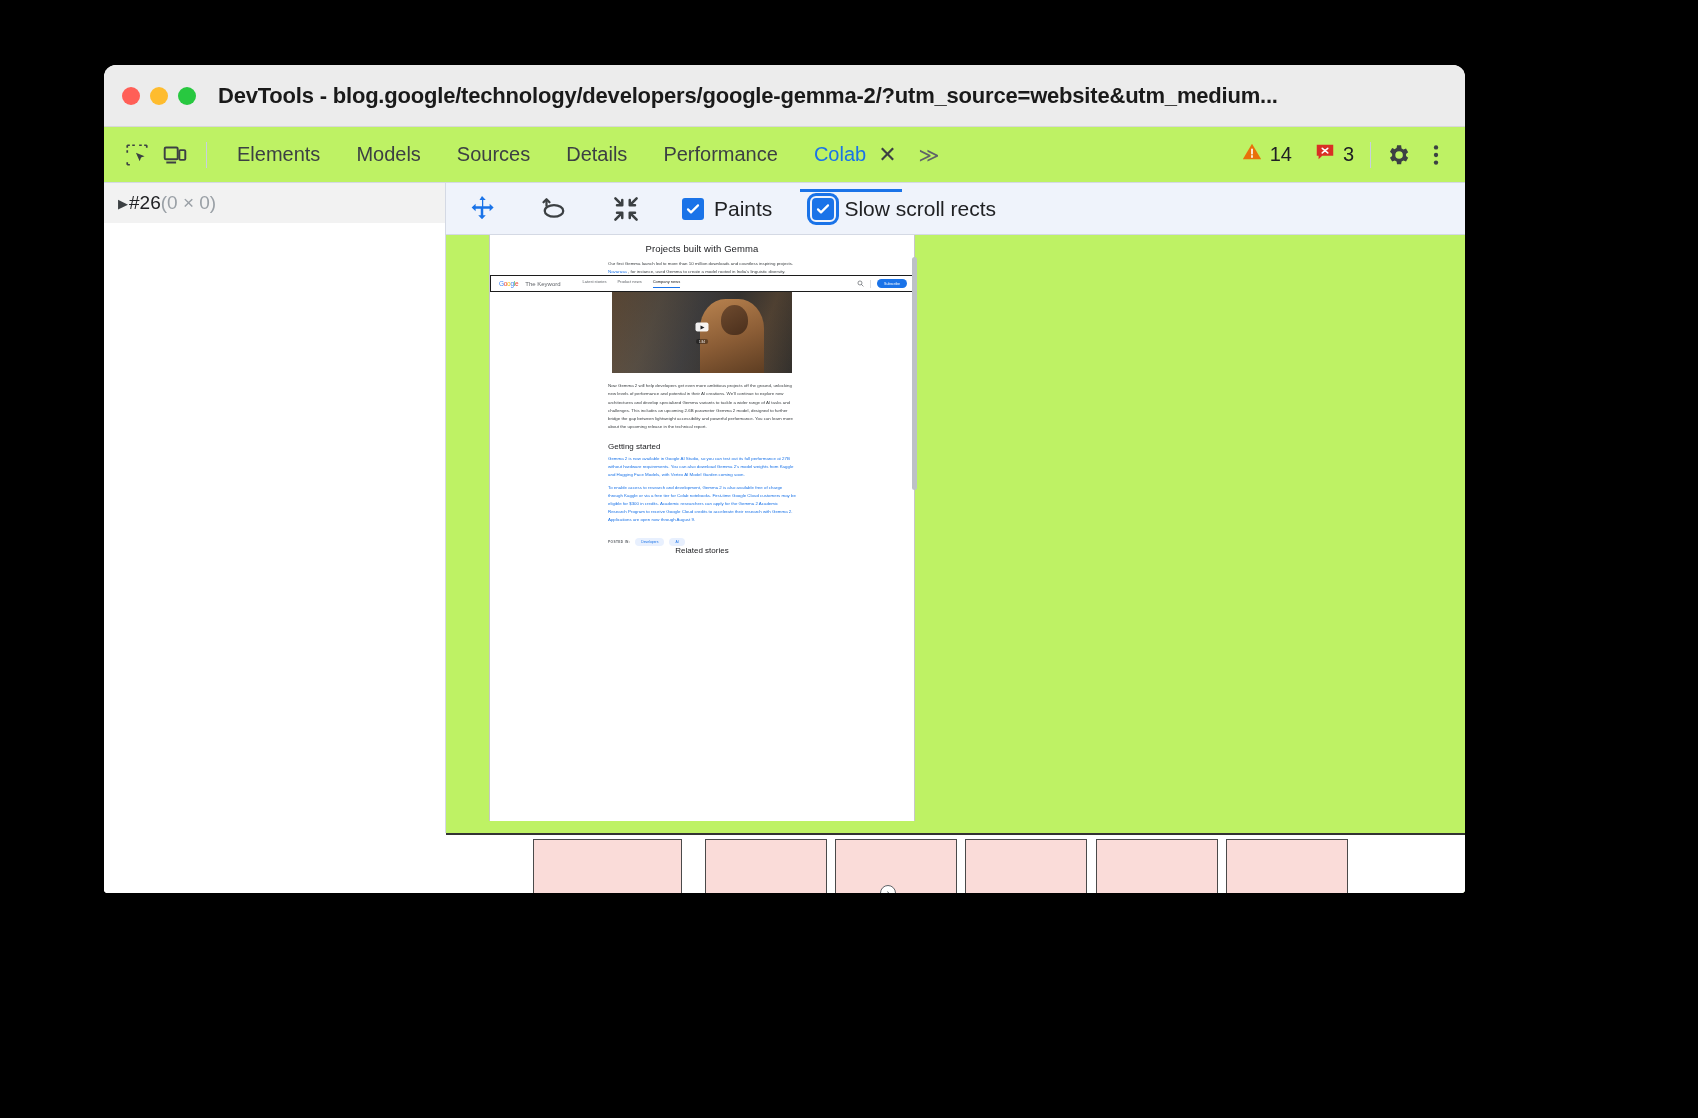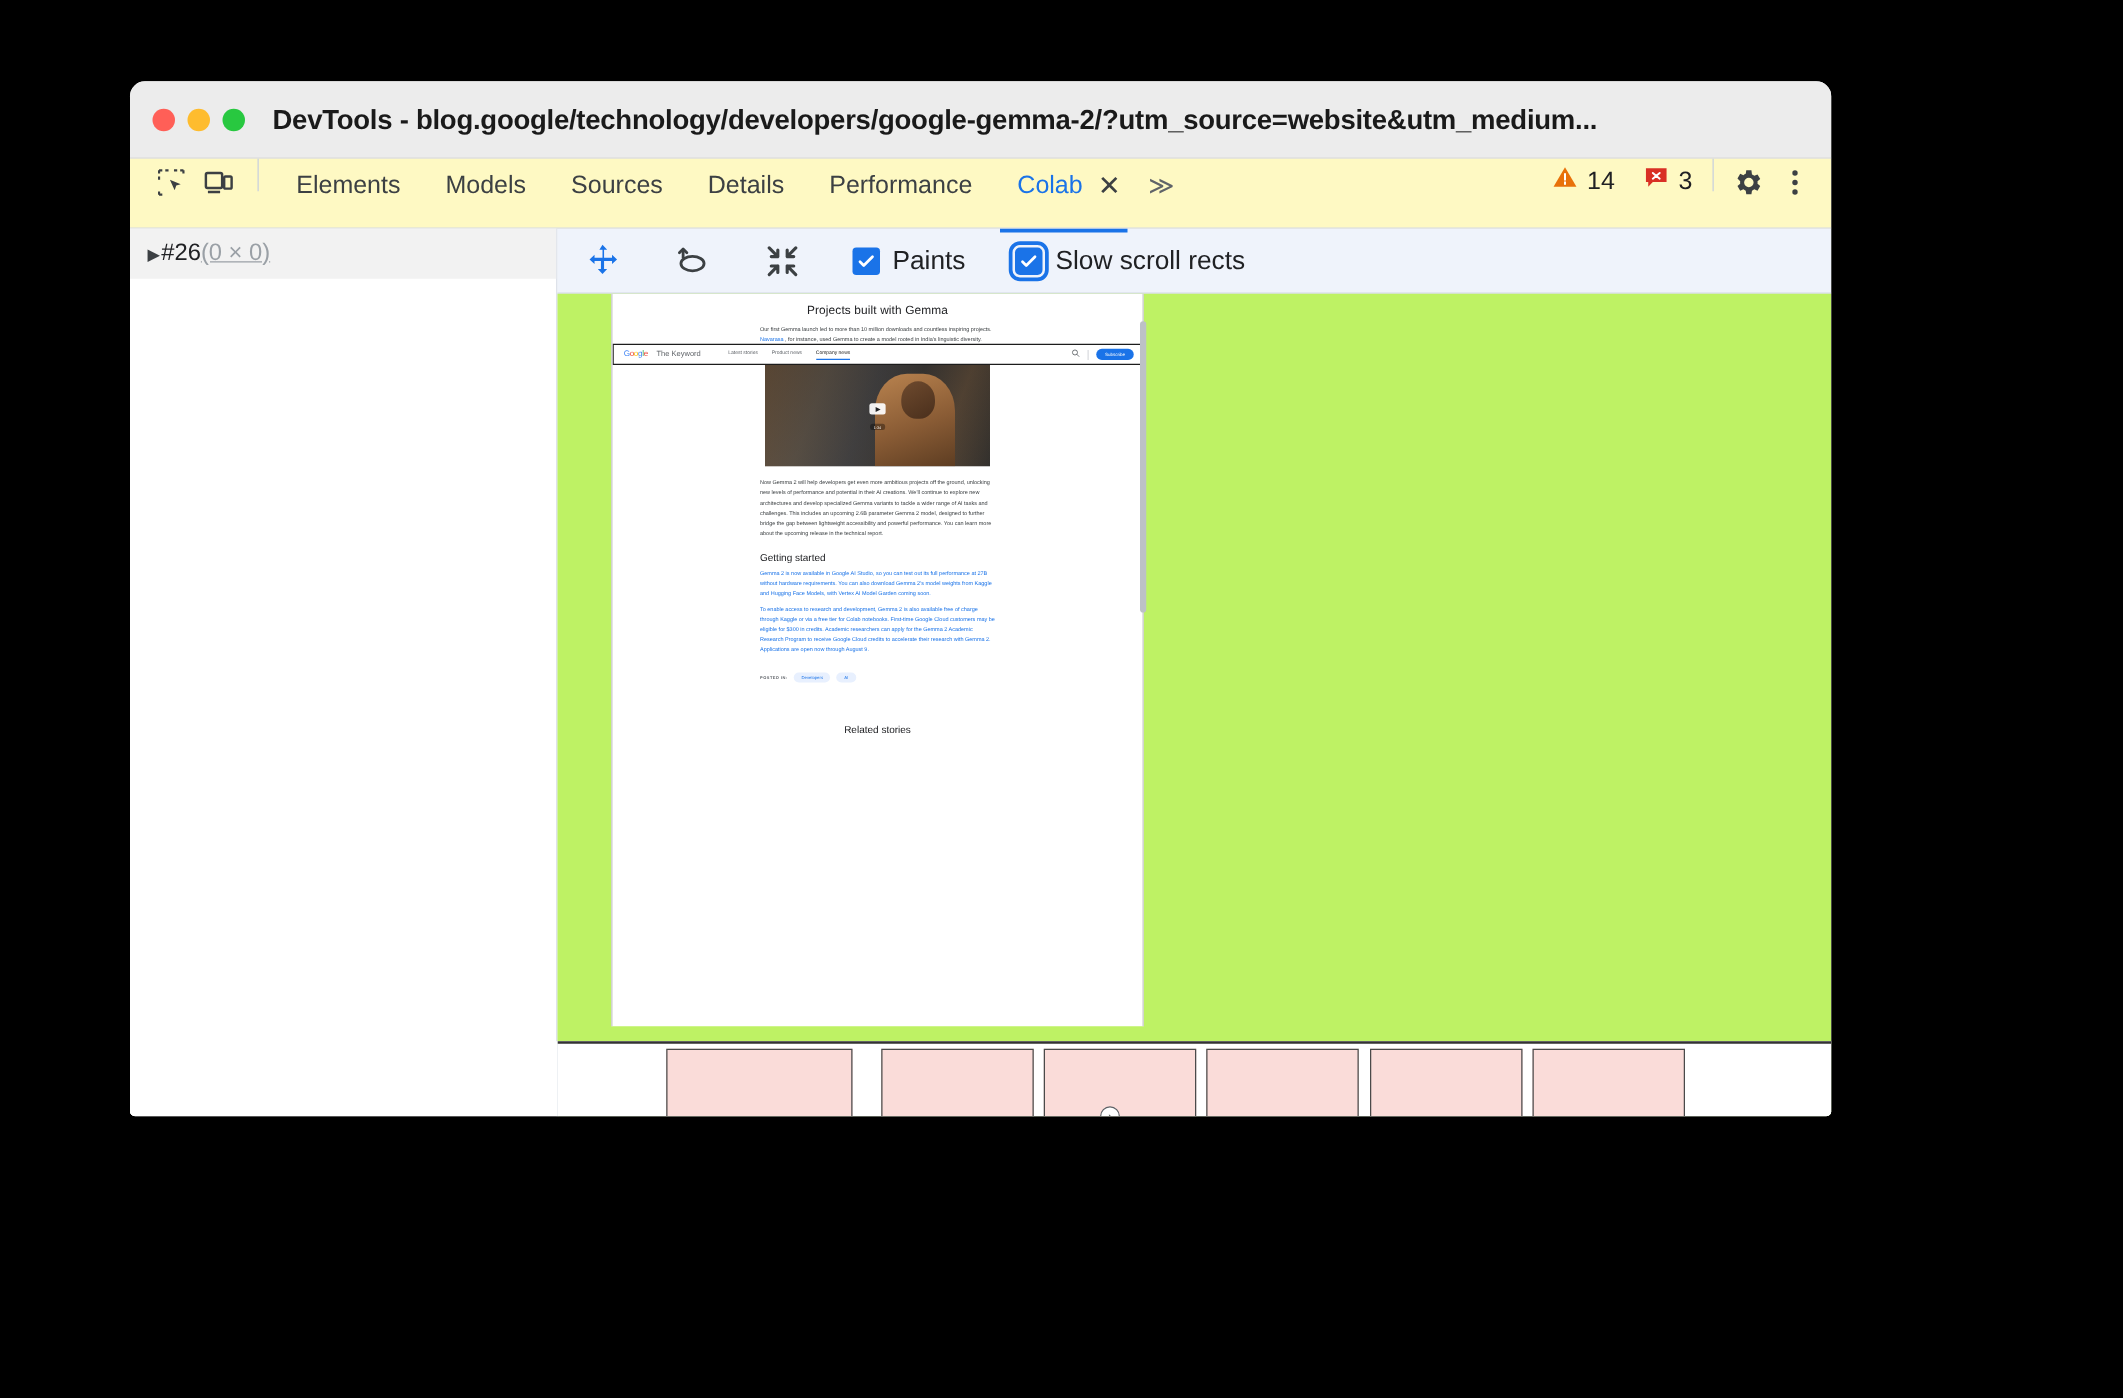--- a/index.html
+++ b/index.html
@@ -42,23 +42,23 @@
     font-weight: bold;
     color: #1a1a1a;
     white-space: nowrap;
     overflow: hidden;
     letter-spacing: -.2px;
   }
 
   
   #tabbar {
     height: 56px;
-    background: #fef9c3;
+    background: #bef264;
     display: flex;
-    align-items: flex-start;
+    align-items: center;
     padding: 0 10px 0 14px;
     border-bottom: 1px solid #d4d9e4;
   }
   .tb-icon {
     width: 38px; height: 38px;
     display: flex; align-items: center; justify-content: center;
     color: #3c4043;
     cursor: pointer;
   }
   .tb-sep {
@@ -131,21 +131,21 @@
     padding-left: 14px;
     font-size: 19px;
     cursor: pointer;
   }
   .caret {
     font-size: 13px;
     color: #3c4043;
     margin-right: 1px;
   }
   .layer-id { color: #202124; }
-  .layer-dim { color: #9aa0a6; text-decoration: underline; }
+  .layer-dim { color: #9aa0a6; }
 
   
   #right-pane { flex: 1; display: flex; flex-direction: column; min-width: 0; }
 
   
   #layers-toolbar {
     height: 52px;
     background: #eff3fb;
     border-bottom: 1px solid #d4d9e4;
     display: flex;
@@ -309,21 +309,20 @@
   }
   .posted-label { font-size: 3.2px; color: #5f6368; letter-spacing: .4px; font-weight: bold; }
   .tag {
     background: #e8f0fe; color: #1a73e8;
     font-size: 3.4px; padding: 2px 6px; border-radius: 7px;
   }
   .related-title {
     text-align: center;
     font-size: 8px;
     color: #202124;
-    margin-top: 33px;
   }
 
   
   #scroll-band {
     position: absolute;
     left: 0px; top: 598px;
     width: 1361px; height: 120px;
     border-top: 2px solid #333;
     border-bottom: 2px solid #333;
     background: #fff;

